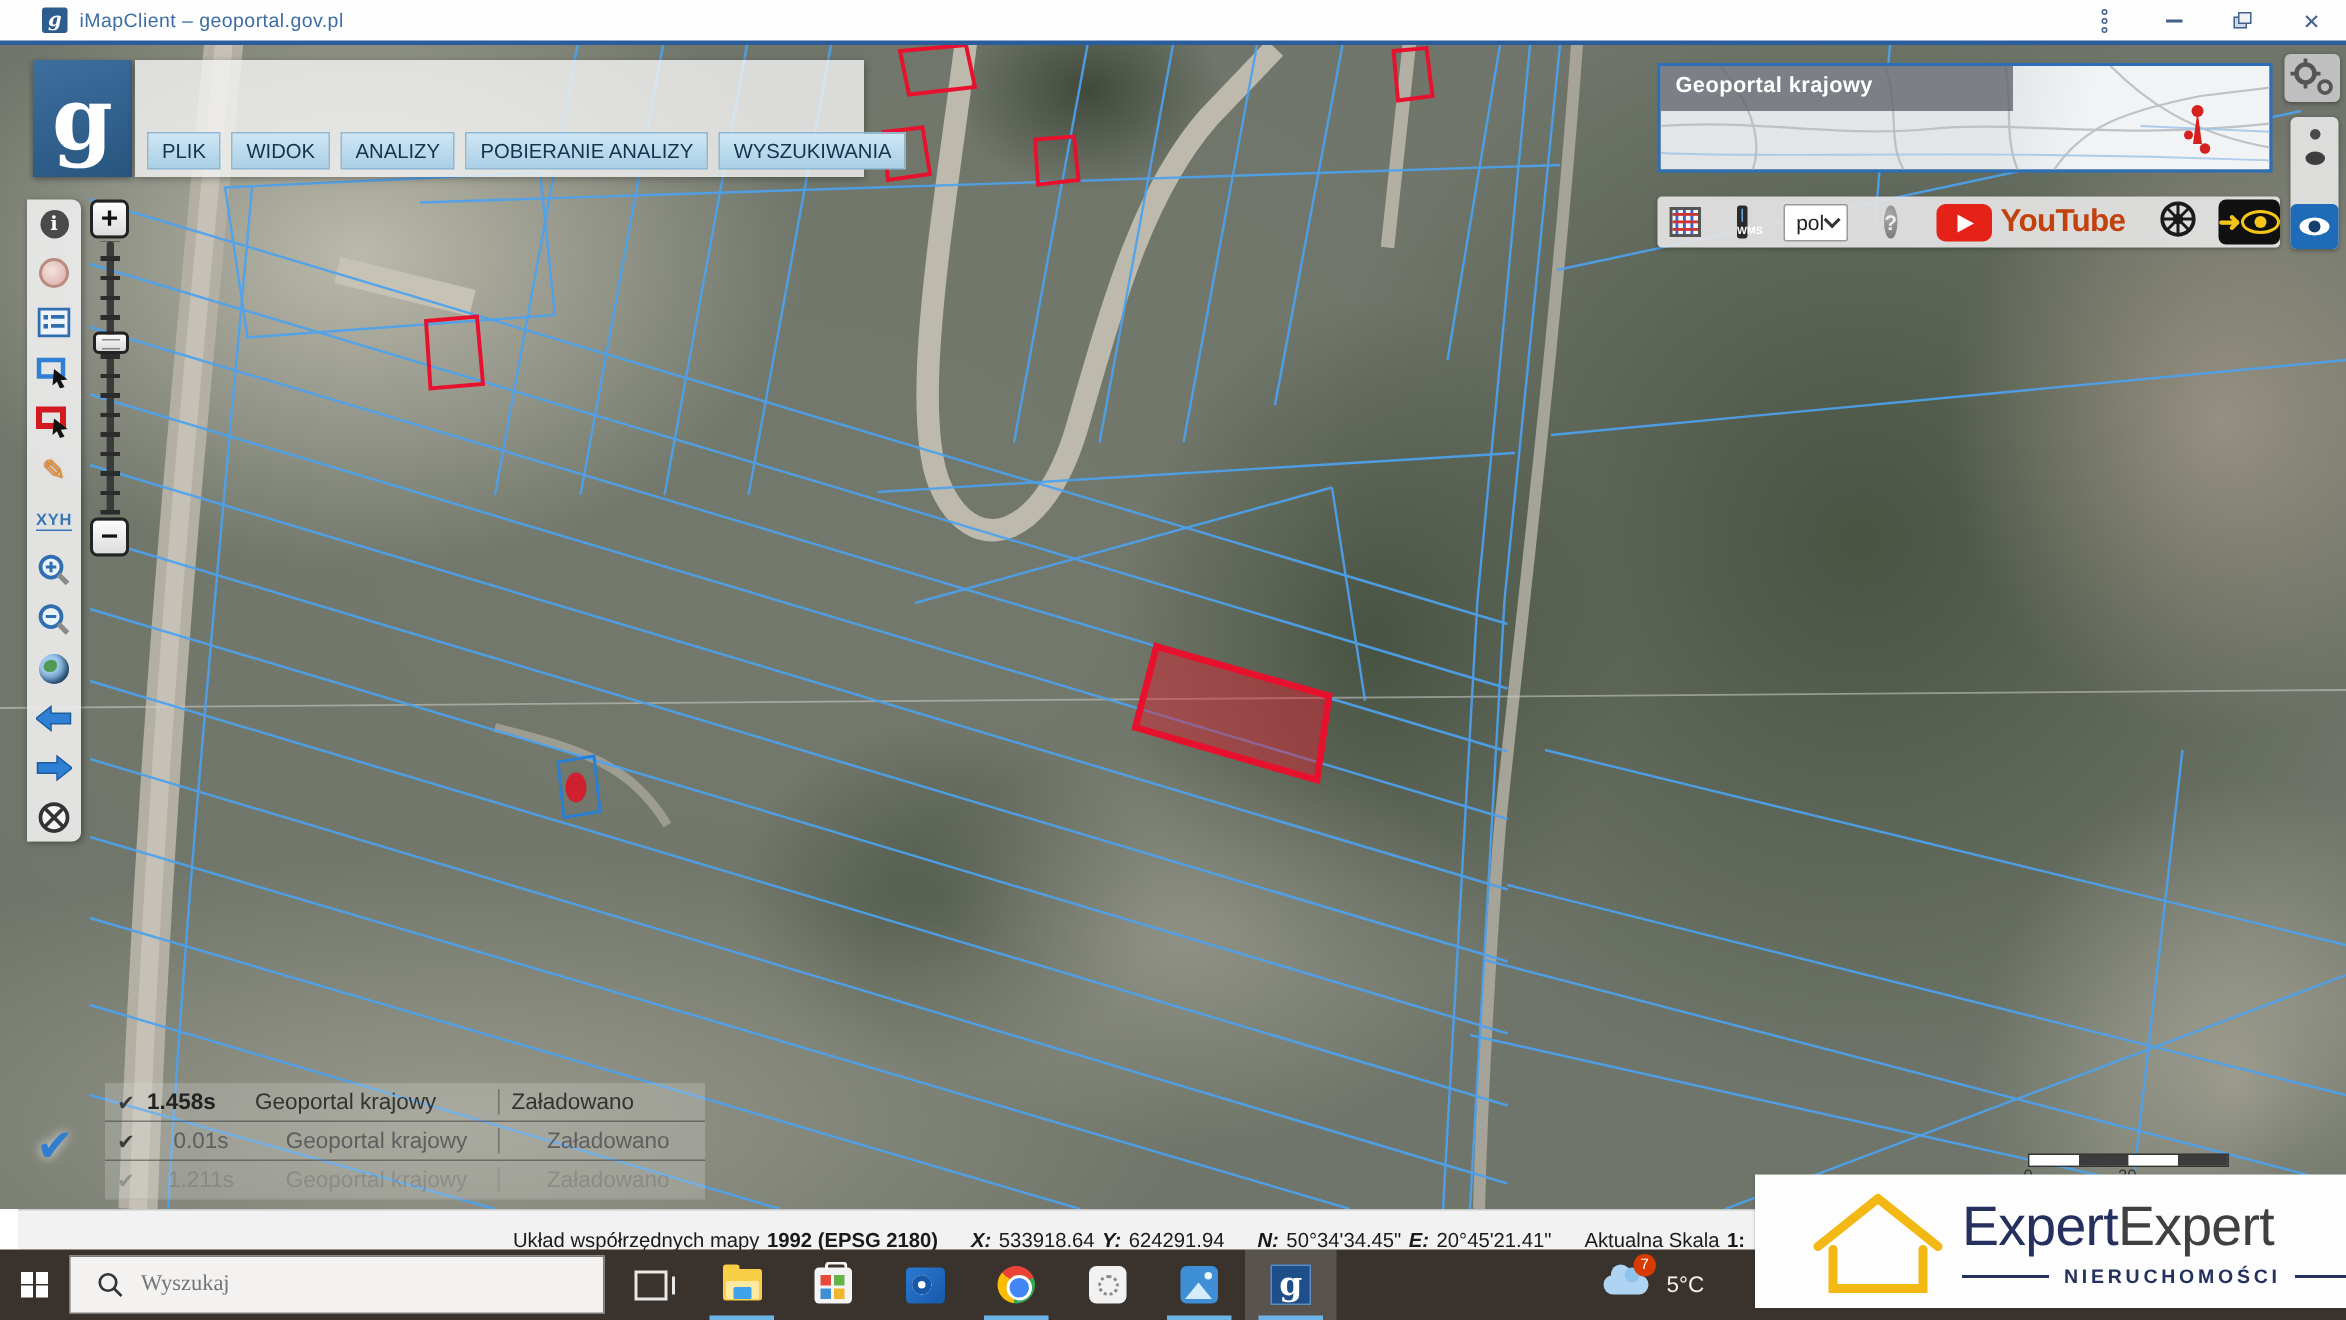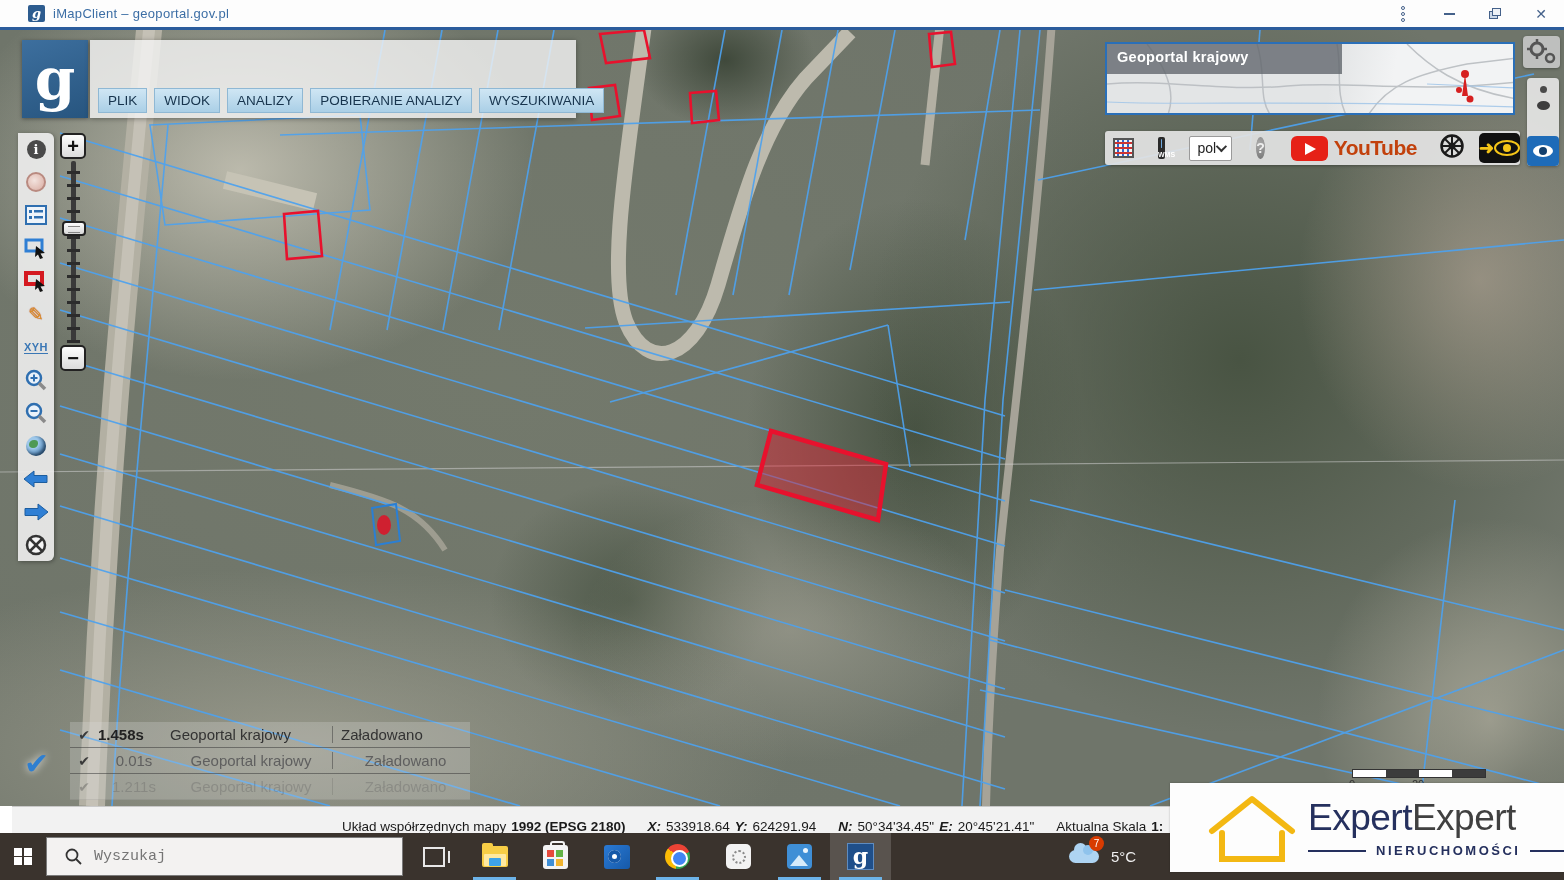--- a/index.html
+++ b/index.html
@@ -168,21 +168,21 @@
 
   
   .taskbar { position:absolute; left:0; top:833px; width:1564px; height:47px; background:#3a332d; z-index:25;
              display:flex; align-items:center; }
   .startbtn { width:46px; height:47px; display:flex; align-items:center; justify-content:center; cursor:pointer; }
   .winlogo { display:grid; grid-template-columns:8px 8px; grid-template-rows:8px 8px; gap:1.5px; transform:none; }
   .winlogo i { background:#fff; display:block; }
   .searchbox { width:357px; height:39px; background:#f3f2f1; border:1px solid #7a7a7a; display:flex; align-items:center; }
   .searchbox svg { margin-left:18px; }
   .searchbox input { border:none; outline:none; background:transparent; font-size:15px; color:#222; margin-left:12px; width:260px;
-                     font-family:Liberation Mono, monospace; }
+                     font-family:Liberation Serif, serif; }
   .tbicon { width:61px; height:47px; display:flex; align-items:center; justify-content:center; cursor:pointer; position:relative; }
   .tbicon.active { background:rgba(255,255,255,.16); }
   .underline { position:absolute; left:9px; bottom:0; width:43px; height:3px; background:#6cb3e8; }
   .taskview { width:22px; height:20px; border:2px solid #e8e8e8; position:relative; background:transparent; }
   .taskview::after { content:""; position:absolute; right:-7px; top:2px; width:2px; height:12px; background:#e8e8e8; }
   .fe { position:relative; width:26px; height:21px; }
   .fe .back { position:absolute; inset:0; background:#f7ce46; border-radius:2px; }
   .fe .tab { position:absolute; left:0; top:-3px; width:11px; height:5px; background:#f7ce46; border-radius:2px 2px 0 0; }
   .fe .front { position:absolute; left:2px; bottom:1px; right:2px; height:12px; background:#ffe9a0; border-radius:1px; }
   .fe .blue { position:absolute; left:7px; bottom:1px; width:12px; height:8px; background:#3ea3e8; border-radius:1px; }

